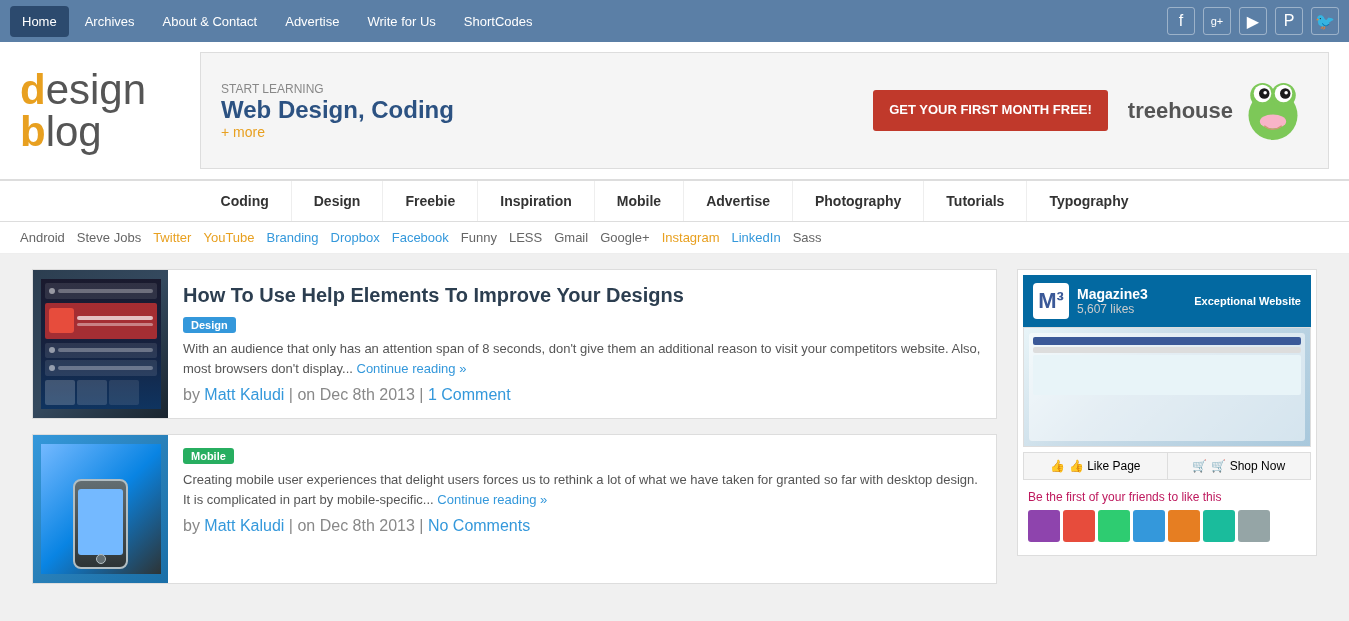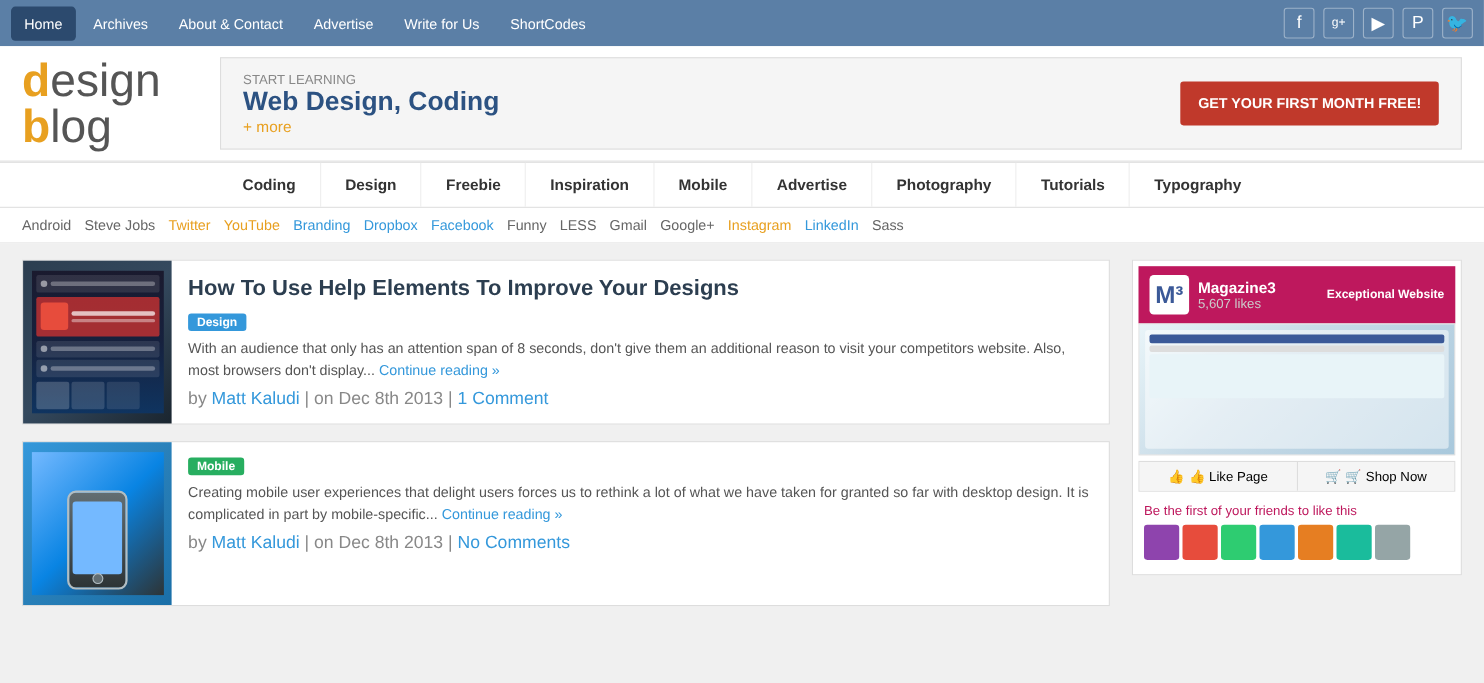--- a/index.html
+++ b/index.html
@@ -56,21 +56,21 @@
       color: #555;
       line-height: 1;
       min-width: 160px;
     }
     .logo .d { color: #e8a020; font-weight: bold; }
     .logo .b { color: #e8a020; font-weight: bold; }
     .banner-ad {
       flex: 1;
       background: #f5f5f5;
       border: 1px solid #ddd;
-      height: 84px;
+      height: 117px;
       display: flex;
       align-items: center;
       padding: 10px 20px;
       gap: 20px;
     }
     .banner-text { flex: 1; }
     .banner-text .small { color: #888; font-size: 12px; text-transform: uppercase; }
     .banner-text .big { font-size: 24px; font-weight: bold; color: #2c5282; }
     .banner-text .plus { color: #e8a020; font-size: 14px; }
     .banner-cta {
@@ -131,21 +131,21 @@
       text-decoration: none;
       font-size: 13px;
     }
     .tags-bar a.orange { color: #e8a020; }
     .tags-bar a.gray { color: #666; }
 
     
     .main-content {
       display: flex;
       gap: 20px;
-      padding: 15px 20px;
+      padding: 15px 32px;
       max-width: 1349px;
       margin: 0 auto;
     }
     .posts-column { flex: 1; }
     .sidebar { width: 300px; }
 
     
     .post-card {
       background: #fff;
       border: 1px solid #ddd;
@@ -203,21 +203,21 @@
     
     .sidebar-widget {
       background: #fff;
       border: 1px solid #ddd;
       margin-bottom: 15px;
     }
     .fb-box {
       padding: 5px;
     }
     .fb-header {
-      background: #be185d;
+      background: #0369a1;
       display: flex;
       align-items: center;
       gap: 8px;
       padding: 8px 10px;
     }
     .fb-logo {
       width: 36px;
       height: 36px;
       background: #fff;
       border-radius: 4px;
@@ -392,20 +392,37 @@
     <span class="d">d</span>esign<br>
     <span class="b">b</span>log
   </div>
   <div class="banner-ad">
     <div class="banner-text">
       <div class="small">START LEARNING</div>
       <div class="big">Web Design, Coding</div>
       <div class="plus">+ more</div>
     </div>
     <div class="banner-cta">GET YOUR FIRST MONTH FREE!</div>
+    <div class="banner-brand">
+      <span>treehouse</span>
+
+      <svg class="frog-icon" viewBox="0 0 80 80">
+        <circle cx="40" cy="45" r="28" fill="#7dc858"></circle>
+        <circle cx="28" cy="22" r="14" fill="#7dc858"></circle>
+        <circle cx="52" cy="22" r="14" fill="#7dc858"></circle>
+        <circle cx="28" cy="20" r="10" fill="white"></circle>
+        <circle cx="52" cy="20" r="10" fill="white"></circle>
+        <circle cx="30" cy="20" r="6" fill="#1a1a1a"></circle>
+        <circle cx="54" cy="20" r="6" fill="#1a1a1a"></circle>
+        <circle cx="31" cy="19" r="2" fill="white"></circle>
+        <circle cx="55" cy="19" r="2" fill="white"></circle>
+        <ellipse cx="40" cy="52" rx="15" ry="8" fill="#f8b4c8"></ellipse>
+        <path d="M30 57 Q40 65 50 57" stroke="#c97" stroke-width="1.5" fill="none"></path>
+      </svg>
+    </div>
   </div>
 </header>
 
 <nav class="category-nav">
   <ul>
     <li>
         <a href="#">Coding</a>
       </li>
     <li>
         <a href="#">Design</a>

